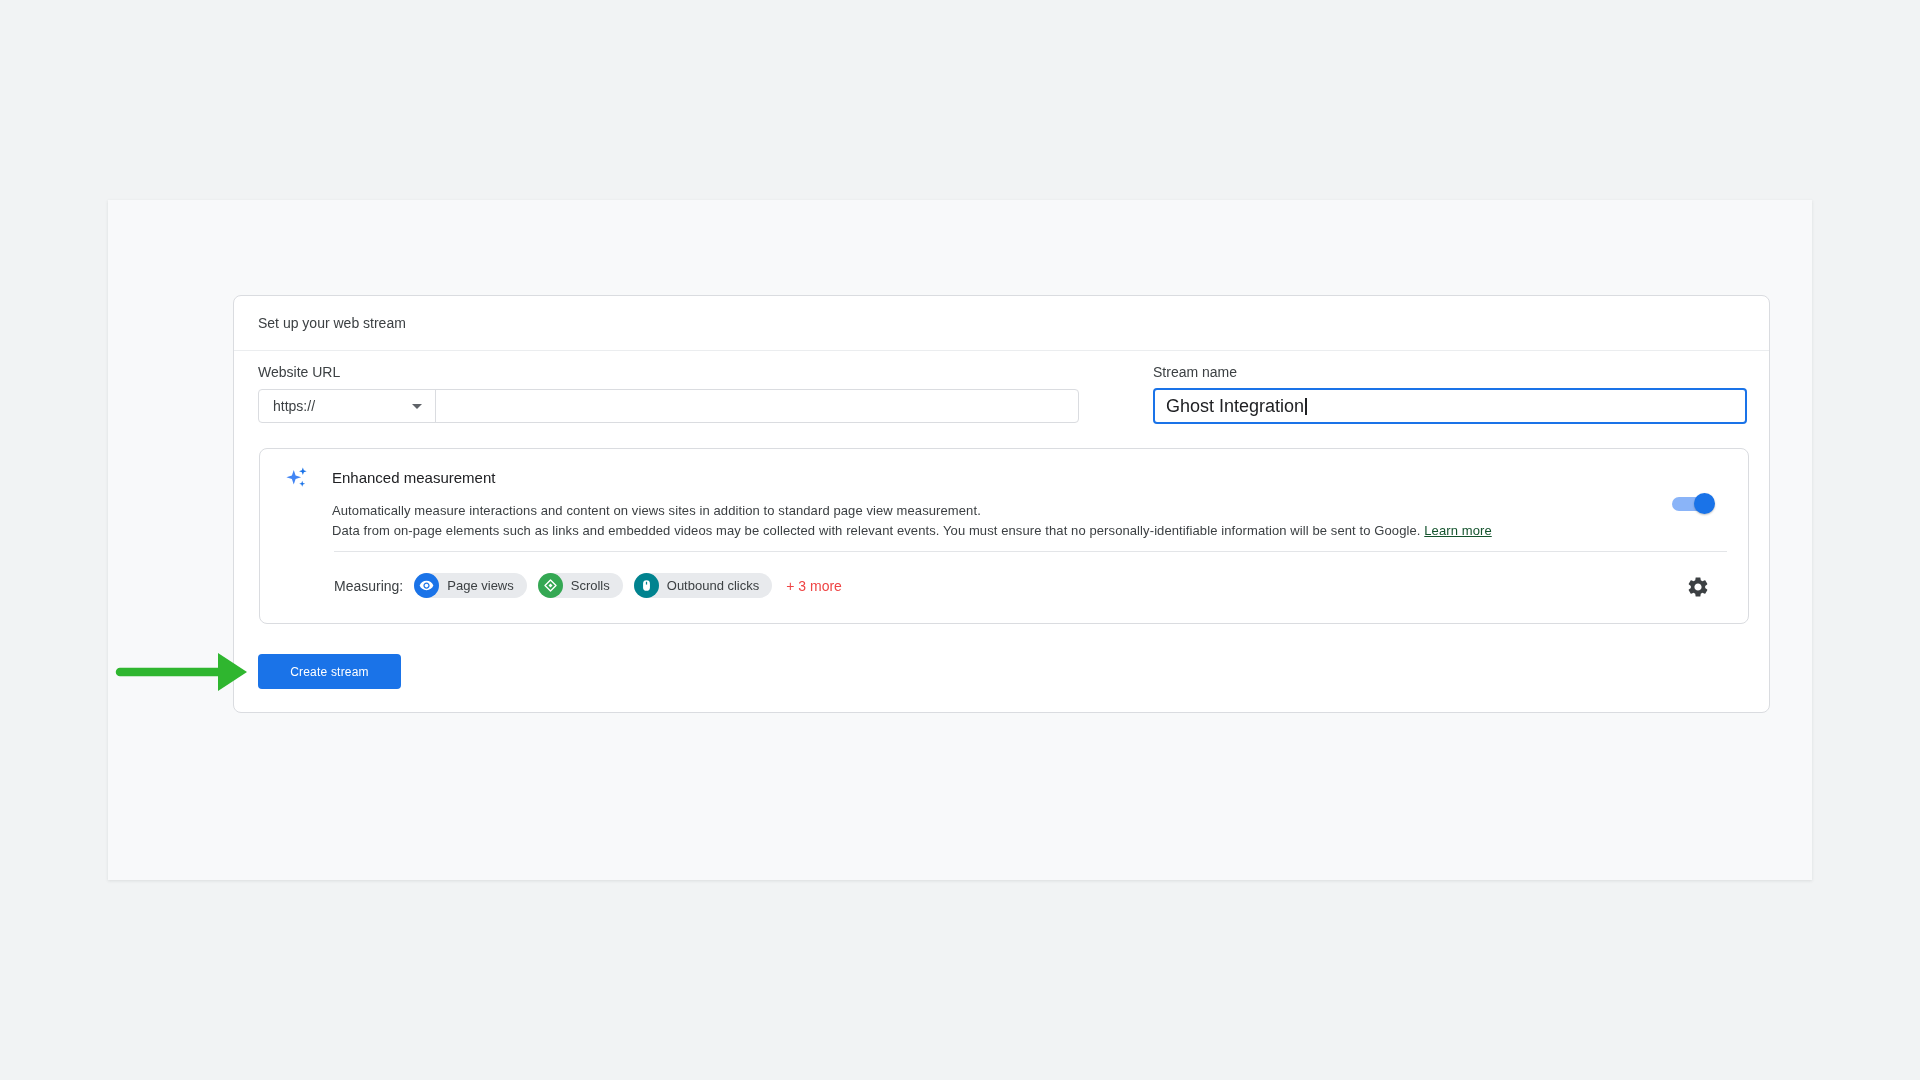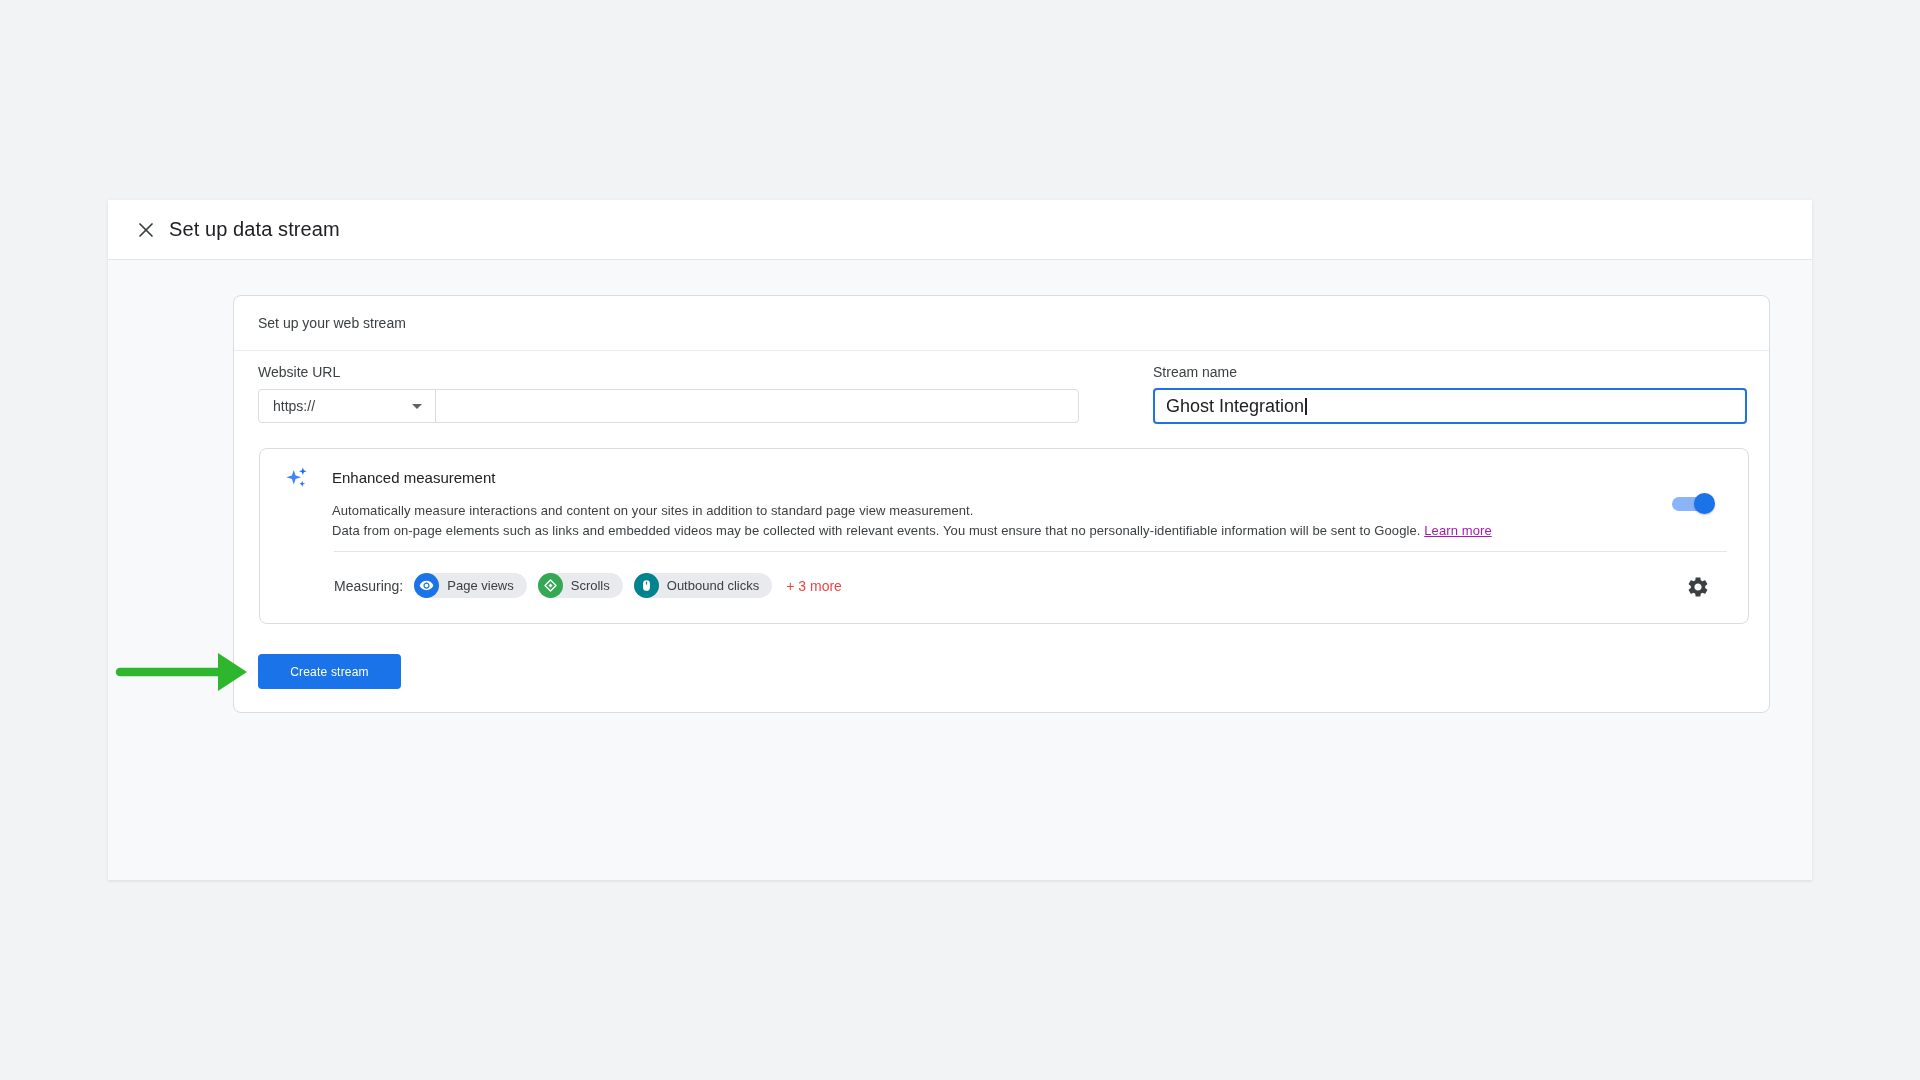--- a/index.html
+++ b/index.html
@@ -64,21 +64,21 @@
   @keyframes blink { 50% { opacity:0; } }
   .em-box{
     position:absolute; left:25px; top:152px; width:1490px; height:176px;
     border:1px solid #dadce0; border-radius:8px;
   }
   .sparkle{ position:absolute; left:24px; top:16px; }
   .em-title{ position:absolute; left:72px; top:20px; font-size:15px; color:#202124; }
   .em-desc{ position:absolute; left:72px; font-size:13px; color:#3c4043; letter-spacing:.1px; }
   .em-desc1{ top:54px; }
   .em-desc2{ top:74px; }
-  .learn-more{ color:#a21caf; text-decoration:underline; cursor:pointer; }
+  .learn-more{ color:#14532d; text-decoration:underline; cursor:pointer; }
   .toggle{ position:absolute; right:36px; top:48px; width:40px; height:14px; cursor:pointer; }
   .toggle-track{ width:40px; height:14px; border-radius:7px; background:#8ab4f8; }
   .toggle-thumb{
     position:absolute; right:-3px; top:-4px; width:21px; height:21px; border-radius:50%;
     background:#1a73e8; box-shadow:0 1px 2px rgba(0,0,0,.25);
   }
   .em-divider{ position:absolute; left:74px; right:21px; top:102px; height:1px; background:#e3e5e8; }
   .measuring-row{ position:absolute; left:74px; top:123px; height:27px; display:flex; align-items:center; }
   .measuring-label{ font-size:14px; color:#3c4043; margin-right:11px; }
   .chip{
@@ -101,31 +101,20 @@
     border:none; border-radius:4px; cursor:pointer; font-family:"Liberation Sans", sans-serif;
     letter-spacing:.2px;
   }
   .annot-arrow{ position:absolute; left:114px; top:650px; }
 </style>
 </head>
 <body>
 
 <div class="dialog">
 
-  <div class="dialog-header">
-    <button class="close-btn">
-      <span style="display:flex;">
-        <svg width="18" height="18" viewBox="0 0 18 18">
-          <line x1="3" y1="3" x2="15" y2="15" stroke="#3c4043" stroke-width="1.7" stroke-linecap="round"></line>
-          <line x1="15" y1="3" x2="3" y2="15" stroke="#3c4043" stroke-width="1.7" stroke-linecap="round"></line>
-        </svg>
-      </span>
-    </button>
-    <div class="dialog-title">Set up data stream</div>
-  </div>
 
   <div class="card">
 
     <div class="card-title">Set up your web stream</div>
 
     <div class="field-label url-label">Website URL</div>
     <div class="field-label name-label">Stream name</div>
 
     <div class="url-field">
       <div class="protocol">
@@ -145,21 +134,21 @@
       <span class="sparkle">
         <svg width="26" height="26" viewBox="0 0 24 24">
           <path d="M9 4.5 L10.7 9.6 L15.8 11.3 L10.7 13 L9 18.1 L7.3 13 L2.2 11.3 L7.3 9.6 Z" fill="#4285f4"></path>
           <path d="M17.4 2.2 L18.3 4.8 L20.9 5.7 L18.3 6.6 L17.4 9.2 L16.5 6.6 L13.9 5.7 L16.5 4.8 Z" fill="#1a73e8"></path>
           <path d="M16.8 14.6 L17.5 16.6 L19.5 17.3 L17.5 18 L16.8 20 L16.1 18 L14.1 17.3 L16.1 16.6 Z" fill="#1a73e8"></path>
         </svg>
       </span>
 
       <div class="em-title">Enhanced measurement</div>
 
-      <div class="em-desc em-desc1">Automatically measure interactions and content on your sites in addition to standard page view measurement.</div>
+      <div class="em-desc em-desc1">Automatically measure interactions and content on views sites in addition to standard page view measurement.</div>
 
       <div class="em-desc em-desc2">
         <span>Data from on-page elements such as links and embedded videos may be collected with relevant events. You must ensure that no personally-identifiable information will be sent to Google.</span>
         <span class="learn-more">Learn more</span>
       </div>
 
       <div class="toggle">
         <div class="toggle-track"></div>
         <div class="toggle-thumb"></div>
       </div>

